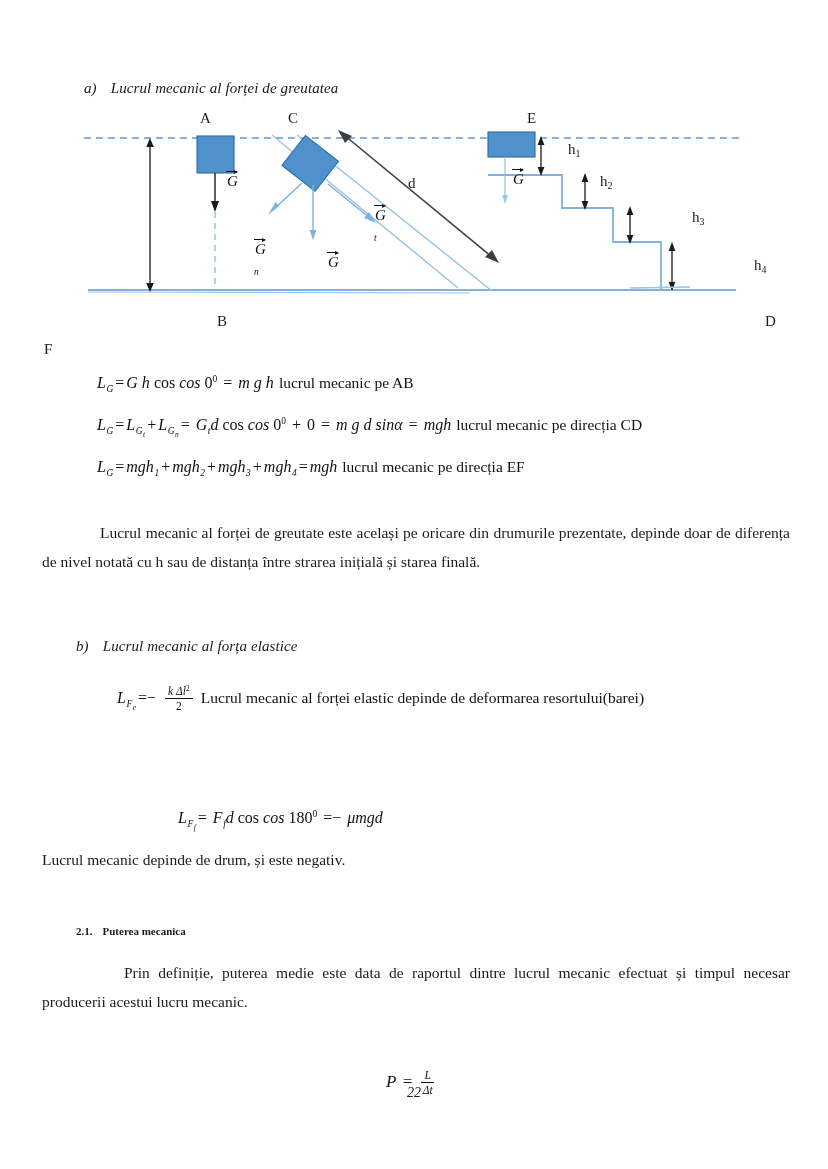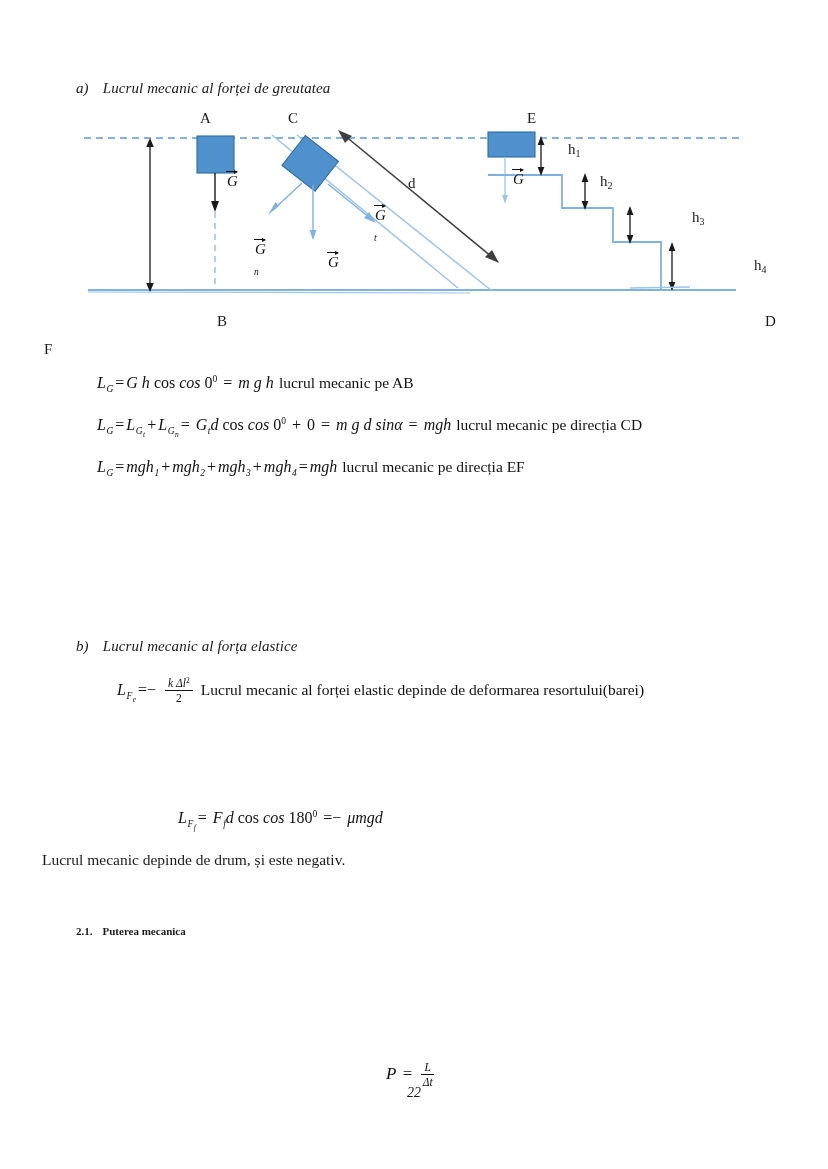--- a/index.html
+++ b/index.html
@@ -77,21 +77,21 @@
   }
   .math .txt {
     font-style: normal;
     font-size: 15.5px;
     padding-left: 5px;
   }
   .frac {
     display: inline-block;
     text-align: center;
     vertical-align: -7px;
-    margin: 8px 3px;
+    margin: 16px 3px;
   }
   .frac .nm {
     display: block;
     font-size: 11.5px;
     border-bottom: 1px solid #111;
     padding: 0 3px 1px 3px;
     font-style: italic;
   }
   .frac .dn {
     display: block;
@@ -135,21 +135,21 @@
     border-bottom: 2.2px solid transparent;
   }
   .vec .glyph { position: relative; display: inline-block; padding: 0 1px; }
   .vec sub { font-size: 9.5px; vertical-align: -4px; }
 </style>
 </head>
 <body>
 
 <div class="page">
 
-  <div class="abs list-head" style="left:76px; top:80px;">
+  <div class="abs list-head" style="left:84px; top:80px;">
     <span class="marker">a)</span><span>Lucrul mecanic al forței de greutatea</span>
   </div>
 
   <div id="figure">
     <svg width="828" height="230" viewBox="0 0 828 230" style="position:absolute;left:0;top:105px;">
 
       <line x1="84" y1="33" x2="742" y2="33" stroke="#5b9bd5" stroke-width="1.4" stroke-dasharray="7,5"></line>
 
       <line x1="88" y1="185" x2="736" y2="185" stroke="#7fb2de" stroke-width="1.8"></line>
       <line x1="88" y1="187" x2="470" y2="188" stroke="#9cc4e6" stroke-width="1.2"></line>
@@ -270,20 +270,21 @@
     <span class="op">=</span>
     <span class="v">m g d sin</span><span class="v">α</span>
     <span class="op">=</span>
     <span class="v">mgh</span><span class="txt">lucrul mecanic pe direcția CD</span>
   </div>
 
   <div class="abs math" style="left:97px; top:458px;">
     <span class="v">L</span><sub>G</sub><span class="op">=</span><span class="v">mgh</span><sub>1</sub><span class="op">+</span><span class="v">mgh</span><sub>2</sub><span class="op">+</span><span class="v">mgh</span><sub>3</sub><span class="op">+</span><span class="v">mgh</span><sub>4</sub><span class="op">=</span><span class="v">mgh</span><span class="txt">lucrul mecanic pe direcția EF</span>
   </div>
 
+  <div class="abs body-par indent" style="left:42px; top:518px; width:748px;">Lucrul mecanic al forței de greutate este același pe oricare din drumurile prezentate, depinde doar de diferența de nivel notată cu h  sau de distanța între strarea inițială și starea finală.</div>
 
   <div class="abs list-head" style="left:76px; top:638px;">
     <span class="marker">b)</span><span>Lucrul mecanic al forța elastice</span>
   </div>
 
   <div class="abs math" style="left:117px; top:668px;">
     <span class="v">L</span><sub><span>F</span><sub>e</sub></sub><span class="op">=−</span>
     <span class="frac">
       <span class="nm"><span>k</span> <span>Δl</span><sup>2</sup></span>
       <span class="dn">2</span>
@@ -300,20 +301,21 @@
     <span class="op">=−</span>
     <span class="v">μmgd</span>
   </div>
 
   <div class="abs body-par" style="left:42px; top:845px; width:748px;">Lucrul mecanic depinde de drum, și este negativ.</div>
 
   <div class="abs section-head" style="left:76px; top:925px;">
     <span class="num">2.1.</span><span>Puterea mecanica</span>
   </div>
 
+  <div class="abs body-par" style="left:42px; top:958px; width:748px; text-indent:82px;">Prin definiție, puterea medie este data de raportul dintre lucrul mecanic efectuat și timpul necesar producerii acestui lucru mecanic.</div>
 
   <div class="abs math" style="left:386px; top:1053px; font-size:17px;">
     <span class="v">P</span>
     <span class="op">=</span>
     <span class="frac">
       <span class="nm">L</span>
       <span class="dn" style="font-style:italic;">Δt</span>
     </span>
   </div>
 

